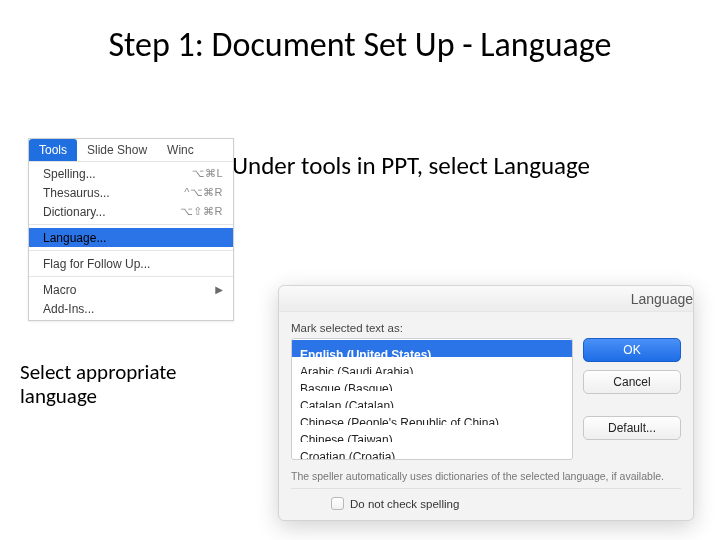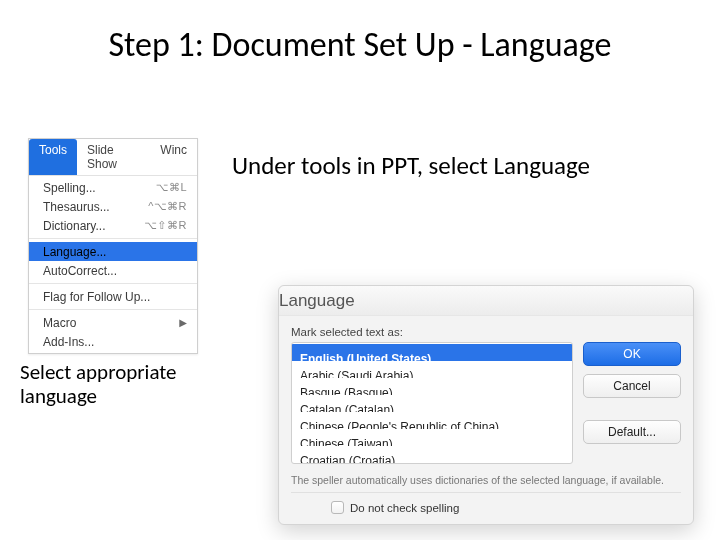--- a/index.html
+++ b/index.html
@@ -18,21 +18,21 @@
     font-family: "Calibri", "Helvetica Neue", Arial, sans-serif;
   }
   .instr2 {
     position: absolute; left: 20px; top: 360px; width: 230px;
     font-size: 21px; color: #000; line-height: 1.15;
     font-family: "Calibri", "Helvetica Neue", Arial, sans-serif;
   }
 
   
   .menu {
-    position: absolute; left: 28px; top: 138px; width: 170px;
+    position: absolute; left: 28px; top: 138px; width: 206px;
     border: 1px solid #cfcfcf; background: #fff;
     font-family: -apple-system, "Helvetica Neue", Arial, sans-serif;
     font-size: 12px; color: #3b3b3b;
     box-shadow: 0 1px 2px rgba(0,0,0,.08);
   }
   .menubar { display: flex; background: #fff; border-bottom: 1px solid #e2e2e2; }
   .menubar .tab {
     padding: 4px 10px; color: #444;
   }
   .menubar .tab.sel {
@@ -51,21 +51,21 @@
 
   
   .dialog {
     position: absolute; left: 278px; top: 285px; width: 416px;
     background: #f3f3f3; border: 1px solid #d4d4d4; border-radius: 6px;
     font-family: -apple-system, "Helvetica Neue", Arial, sans-serif;
     font-size: 12px; color: #333;
     box-shadow: 0 6px 22px rgba(0,0,0,.18);
   }
   .dlg-title {
-    text-align: left; font-size: 17px; color: #555;
+    text-align: right; font-size: 14px; color: #555;
     padding: 5px 0 4px; border-bottom: 1px solid #e6e6e6;
     background: linear-gradient(#fafafa,#ececec);
     border-radius: 6px 6px 0 0;
   }
   .dlg-body { display: flex; gap: 10px; padding: 10px 12px 6px 12px; }
   .dlg-left { flex: 1; }
   .dlg-label { font-size: 11.5px; color: #444; margin-bottom: 4px; }
   .listbox {
     background: #fff; border: 1px solid #cfcfcf; border-radius: 3px;
     height: 122px; overflow: hidden; position: relative;
@@ -123,23 +123,20 @@
         <span class="sc">^⌥⌘R</span>
       </div>
       <div class="mitem">
         <span>Dictionary...</span>
         <span class="sc">⌥⇧⌘R</span>
       </div>
       <div class="msep"></div>
       <div class="mitem sel">
         <span>Language...</span>
       </div>
-      <div class="mitem">
-        <span>AutoCorrect...</span>
-      </div>
       <div class="msep"></div>
       <div class="mitem">
         <span>Flag for Follow Up...</span>
       </div>
       <div class="msep"></div>
       <div class="mitem">
         <span>Macro</span>
         <span class="arrow">▶</span>
       </div>
       <div class="mitem">

